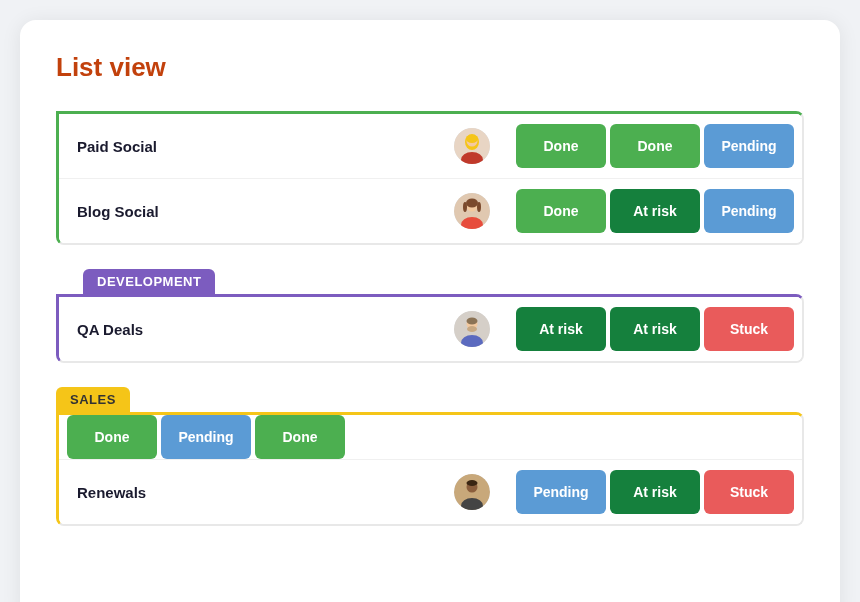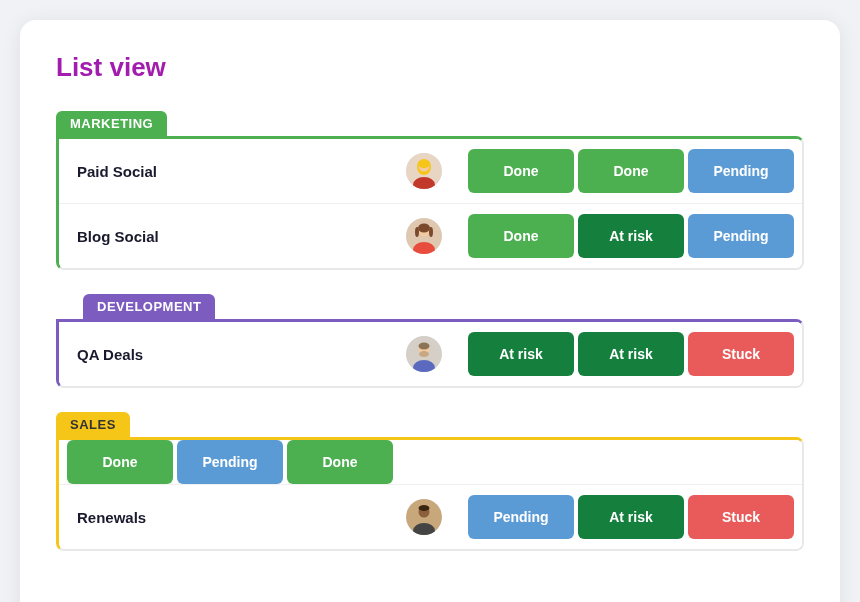--- a/index.html
+++ b/index.html
@@ -19,21 +19,21 @@
       border-radius: 16px;
       padding: 32px 36px 40px 36px;
       width: 860px;
       min-height: 602px;
       box-shadow: 0 2px 20px rgba(0,0,0,0.08);
     }
 
     .page-title {
       font-size: 26px;
       font-weight: 800;
-      color: #a21caf;
+      color: #c2410c;
       margin-bottom: 28px;
     }
 
     .group {
       margin-bottom: 24px;
     }
 
     .group-header {
       display: inline-block;
       border-radius: 6px 6px 0 0;
@@ -100,21 +100,21 @@
       width: 36px;
       height: 36px;
     }
 
     .status-cells {
       display: flex;
       gap: 0;
     }
 
     .status-cell {
-      width: 106px;
+      width: 90px;
       padding: 14px 8px;
       text-align: center;
       font-size: 14px;
       font-weight: 600;
       color: #fff;
       margin-left: 4px;
       border-radius: 6px;
     }
 
     .status-cell:first-child { margin-left: 8px; }
@@ -131,21 +131,21 @@
       color: #1a1a2e;
     }
   </style>
 </head>
 <body>
 
 <div class="card">
   <div class="page-title">List view</div>
 
   <div id="groups-container">
-      <div class="group group-marketing"><div class="group-header marketing">MARKETING</div><div class="group-table">
+      <div class="group group-marketing"><div class="group-table">
           <div class="row">
             <div class="row-name">
               <span class="row-name-text">Paid Social</span>
               <div class="avatar">
                 <svg viewBox="0 0 36 36" xmlns="http://www.w3.org/2000/svg">
       <circle cx="18" cy="18" r="18" fill="#e8d5c4"></circle>
       <ellipse cx="18" cy="14" rx="7" ry="8" fill="#f5c518"></ellipse>
       <circle cx="18" cy="13" r="5.5" fill="#f2c9a0"></circle>
       <ellipse cx="18" cy="32" rx="11" ry="8" fill="#c0392b"></ellipse>
       <circle cx="18" cy="13" r="4" fill="#f5c9a0"></circle>

